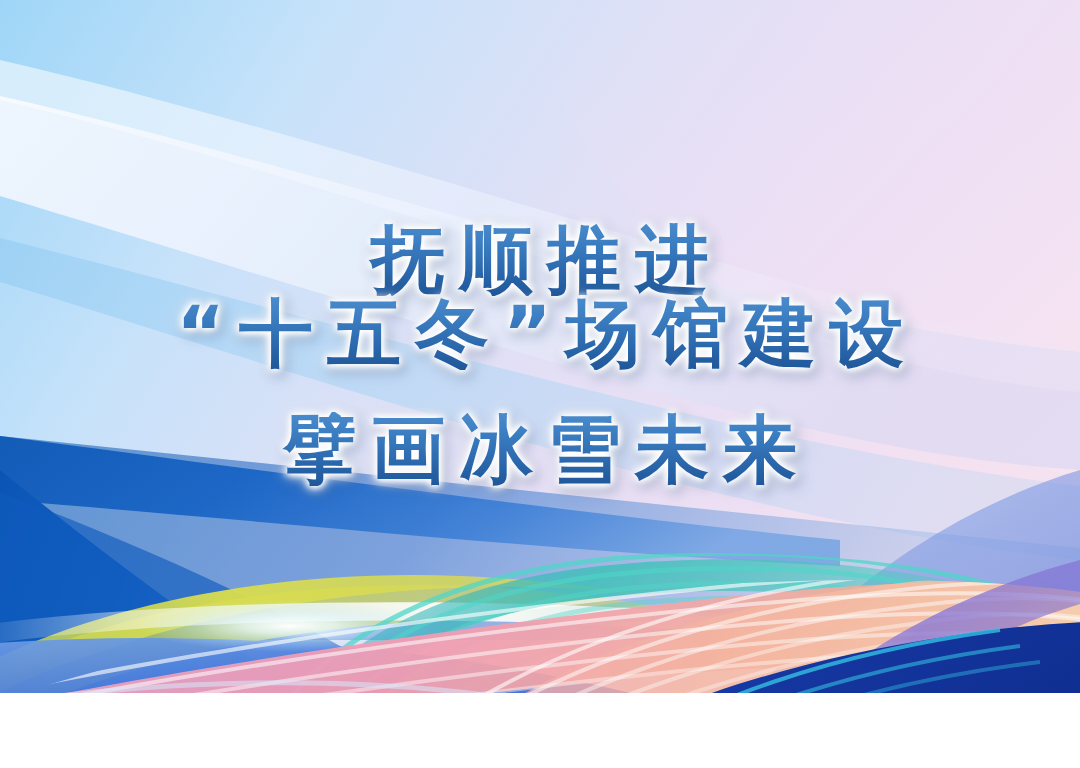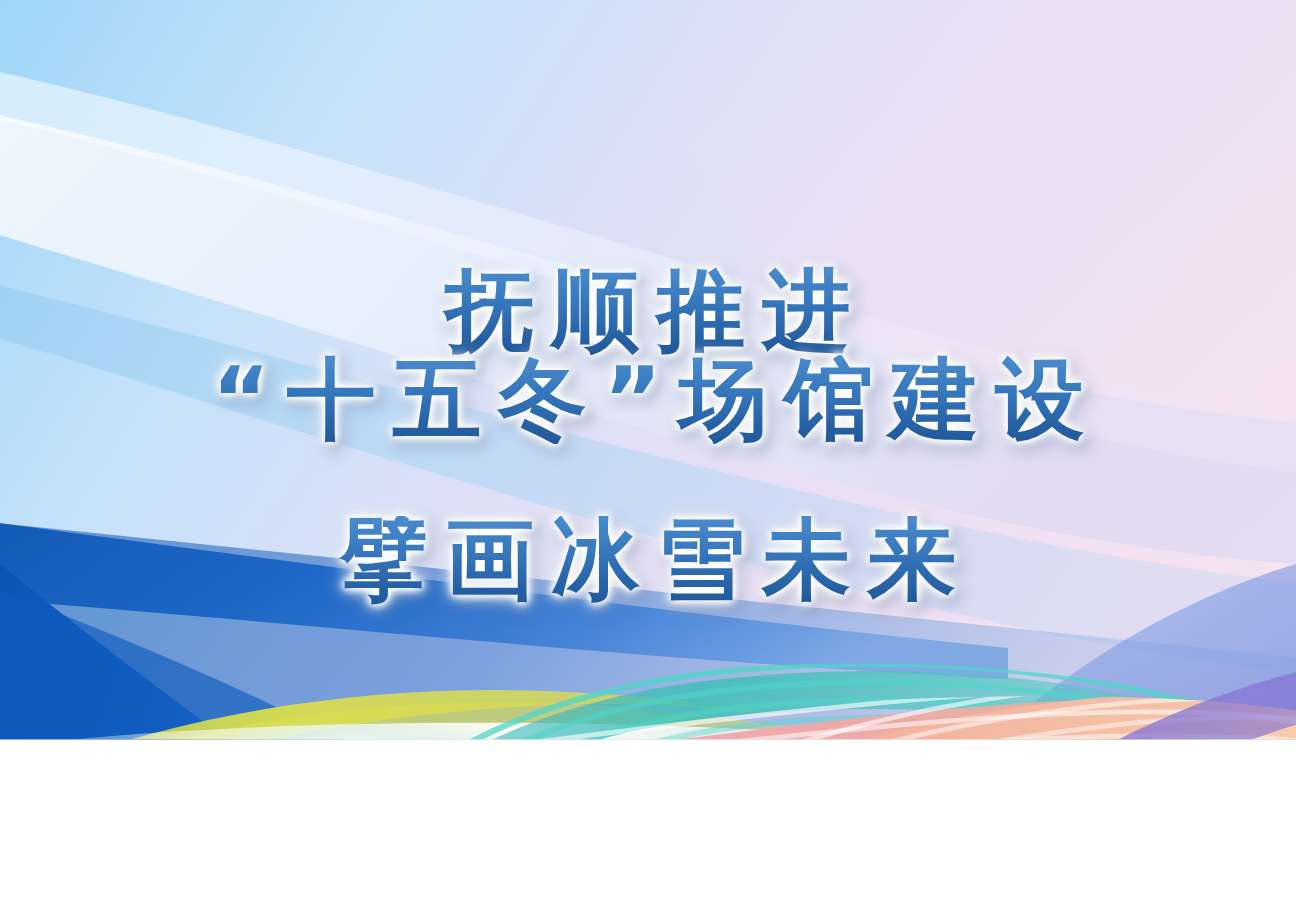--- a/index.html
+++ b/index.html
@@ -3,21 +3,21 @@
 <meta charset="utf-8">
 <style>
   html, body {
     margin: 0;
     padding: 0;
     background: #ffffff;
   }
   #poster {
     position: relative;
     width: 1080px;
-    height: 616px;
+    height: 693px;
     overflow: hidden;
     font-family: "Liberation Sans", "DejaVu Sans", sans-serif;
   }
   #bg-svg {
     position: absolute;
     left: 0;
     top: 0;
     width: 1080px;
     height: 768px;
     display: block;
@@ -49,21 +49,21 @@
     -webkit-text-fill-color: transparent;
     filter:
       drop-shadow(0 0 3px #ffffff)
       drop-shadow(0 0 3px #ffffff)
       drop-shadow(0 0 6px rgba(255,255,255,0.95))
       drop-shadow(3px 4px 4px rgba(40,70,120,0.35));
     text-align: center;
   }
   .line-1 { margin-top: 222px; }
   .line-2 { }
-  .line-3 { margin-top: 60px; }
+  .line-3 { margin-top: 42px; }
 </style>
 </head>
 <body>
 
 <div id="poster">
 
   <svg id="bg-svg" viewBox="0 0 1080 768" preserveAspectRatio="none">
     <defs>
 
       <linearGradient id="gBase" x1="0" y1="0" x2="1" y2="0.45">

